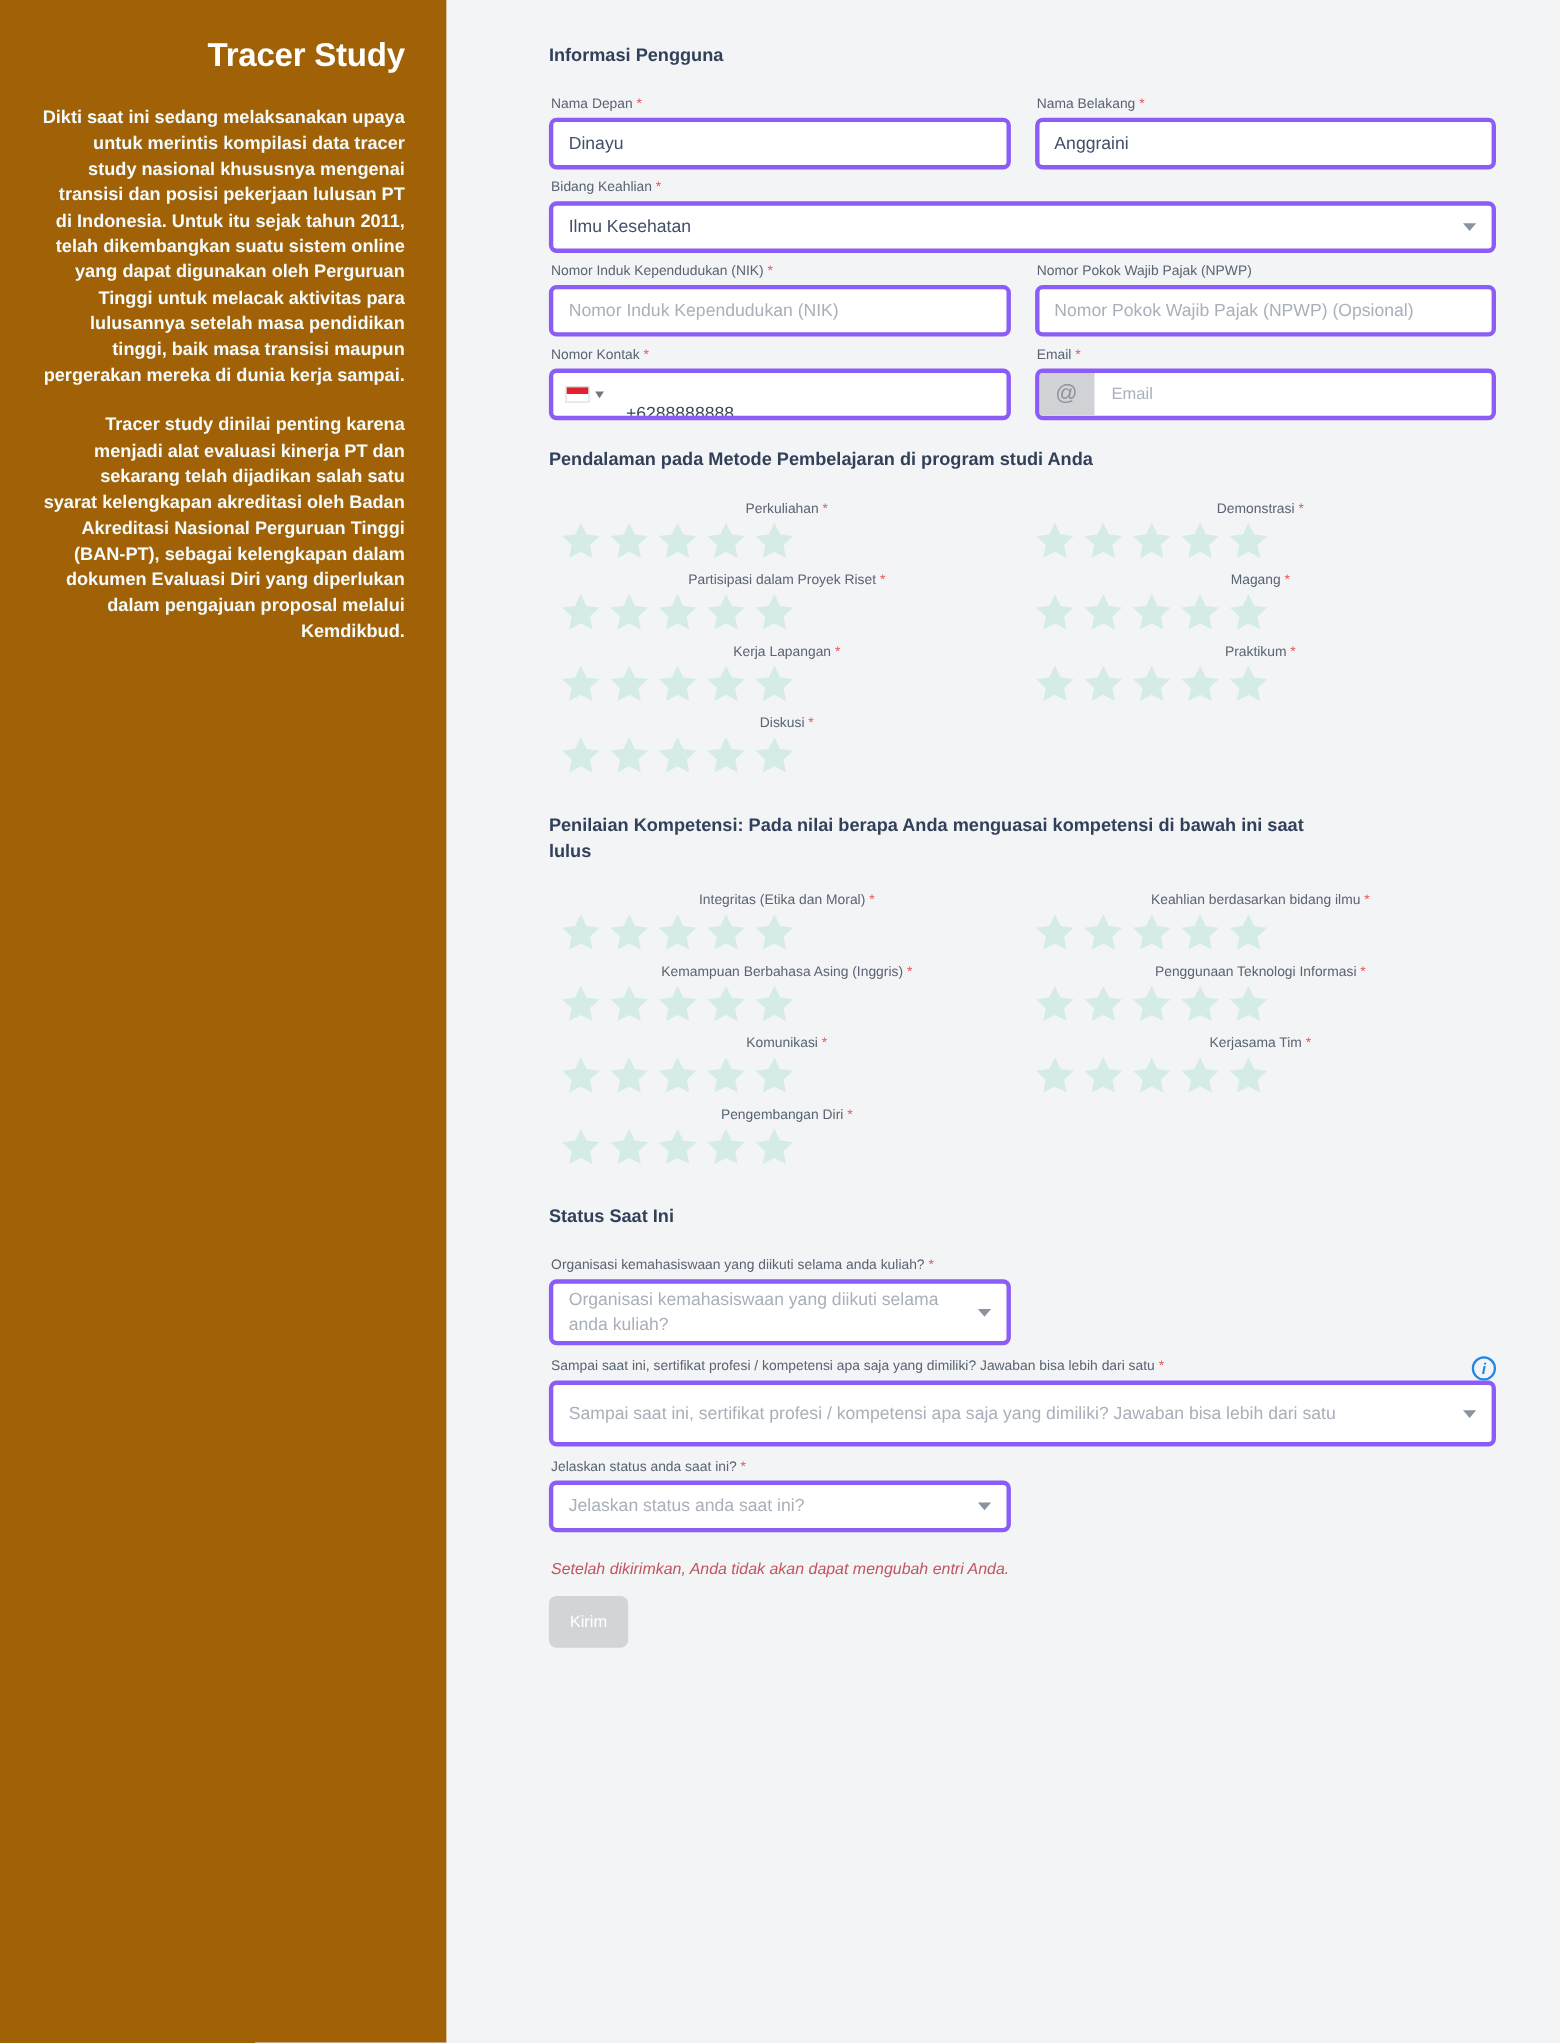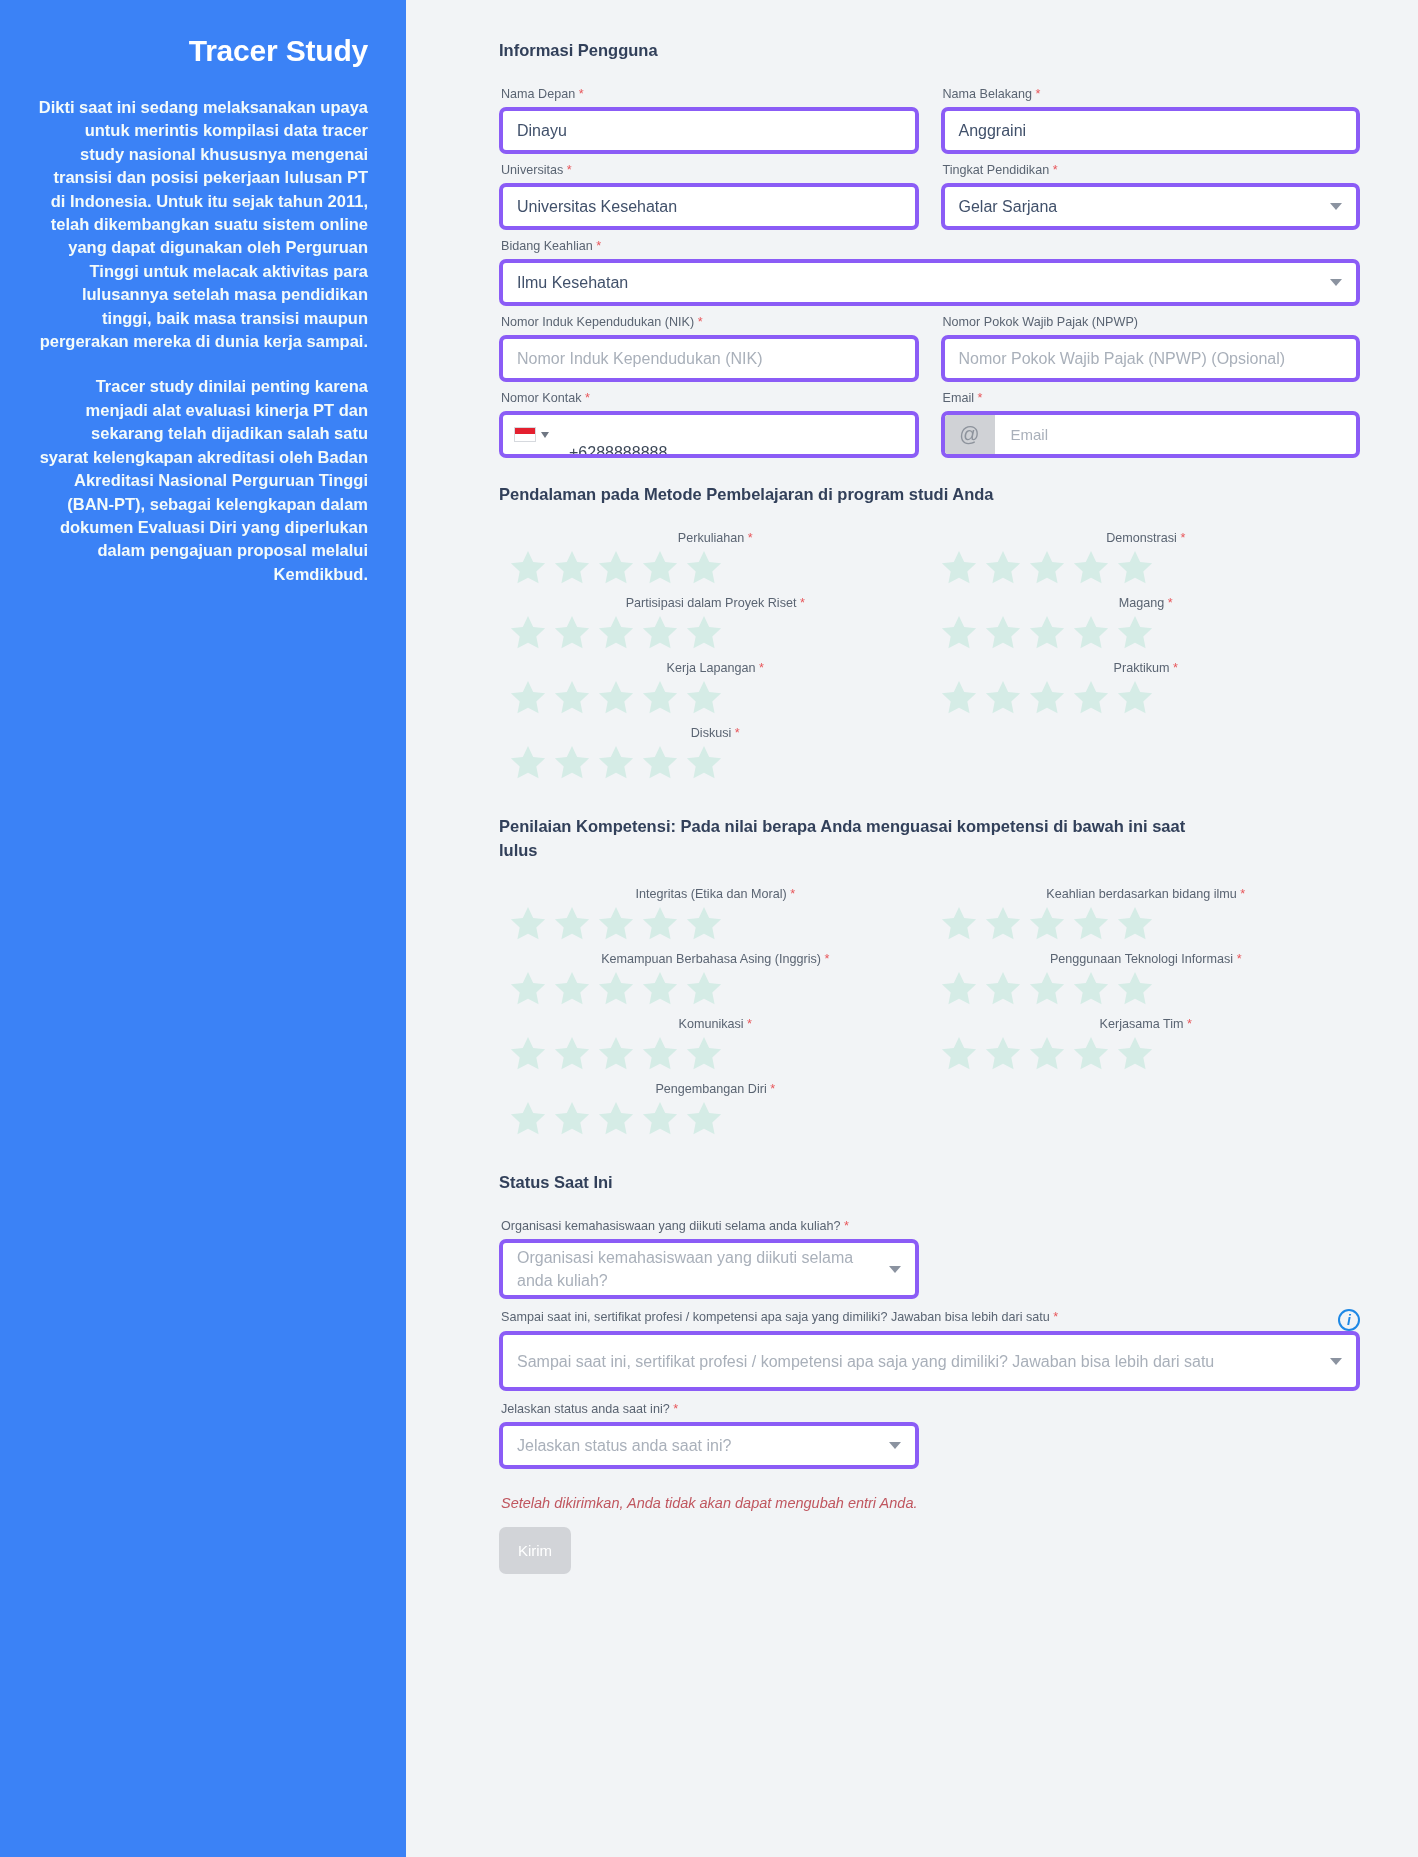--- a/index.html
+++ b/index.html
@@ -9,21 +9,21 @@
     font-family:"Liberation Sans", sans-serif;
     background:#f2f4f6;
     color:#3c4858;
     overflow:hidden;
   }
   .page { display:flex; width:1418px; height:1857px; }
 
   
   .sidebar {
     width:406px; flex:0 0 406px;
-    background:#3b82f6;
+    background:#a16207;
     color:#ffffff;
     padding:30px 38px 30px 38px;
     text-align:right;
   }
   .sidebar-title {
     font-size:30px; font-weight:bold; letter-spacing:-0.2px;
     margin:4px 0 28px 0; color:#ffffff;
   }
   .sidebar-para {
     font-size:16.5px; line-height:23.4px; font-weight:700;
@@ -161,35 +161,20 @@
         </div>
       </div>
       <div class="col">
         <span class="flabel"><span>Nama Belakang</span> <span class="req">*</span></span>
         <div class="field">
           <span class="val">Anggraini</span>
         </div>
       </div>
     </div>
 
-    <div class="row">
-      <div class="col">
-        <span class="flabel"><span>Universitas</span> <span class="req">*</span></span>
-        <div class="field">
-          <span class="val">Universitas Kesehatan</span>
-        </div>
-      </div>
-      <div class="col">
-        <span class="flabel"><span>Tingkat Pendidikan</span> <span class="req">*</span></span>
-        <div class="field">
-          <span class="val">Gelar Sarjana</span>
-          <span class="caret"></span>
-        </div>
-      </div>
-    </div>
 
     <div class="row">
       <div class="col">
         <span class="flabel"><span>Bidang Keahlian</span> <span class="req">*</span></span>
         <div class="field">
           <span class="val">Ilmu Kesehatan</span>
           <span class="caret"></span>
         </div>
       </div>
     </div>

